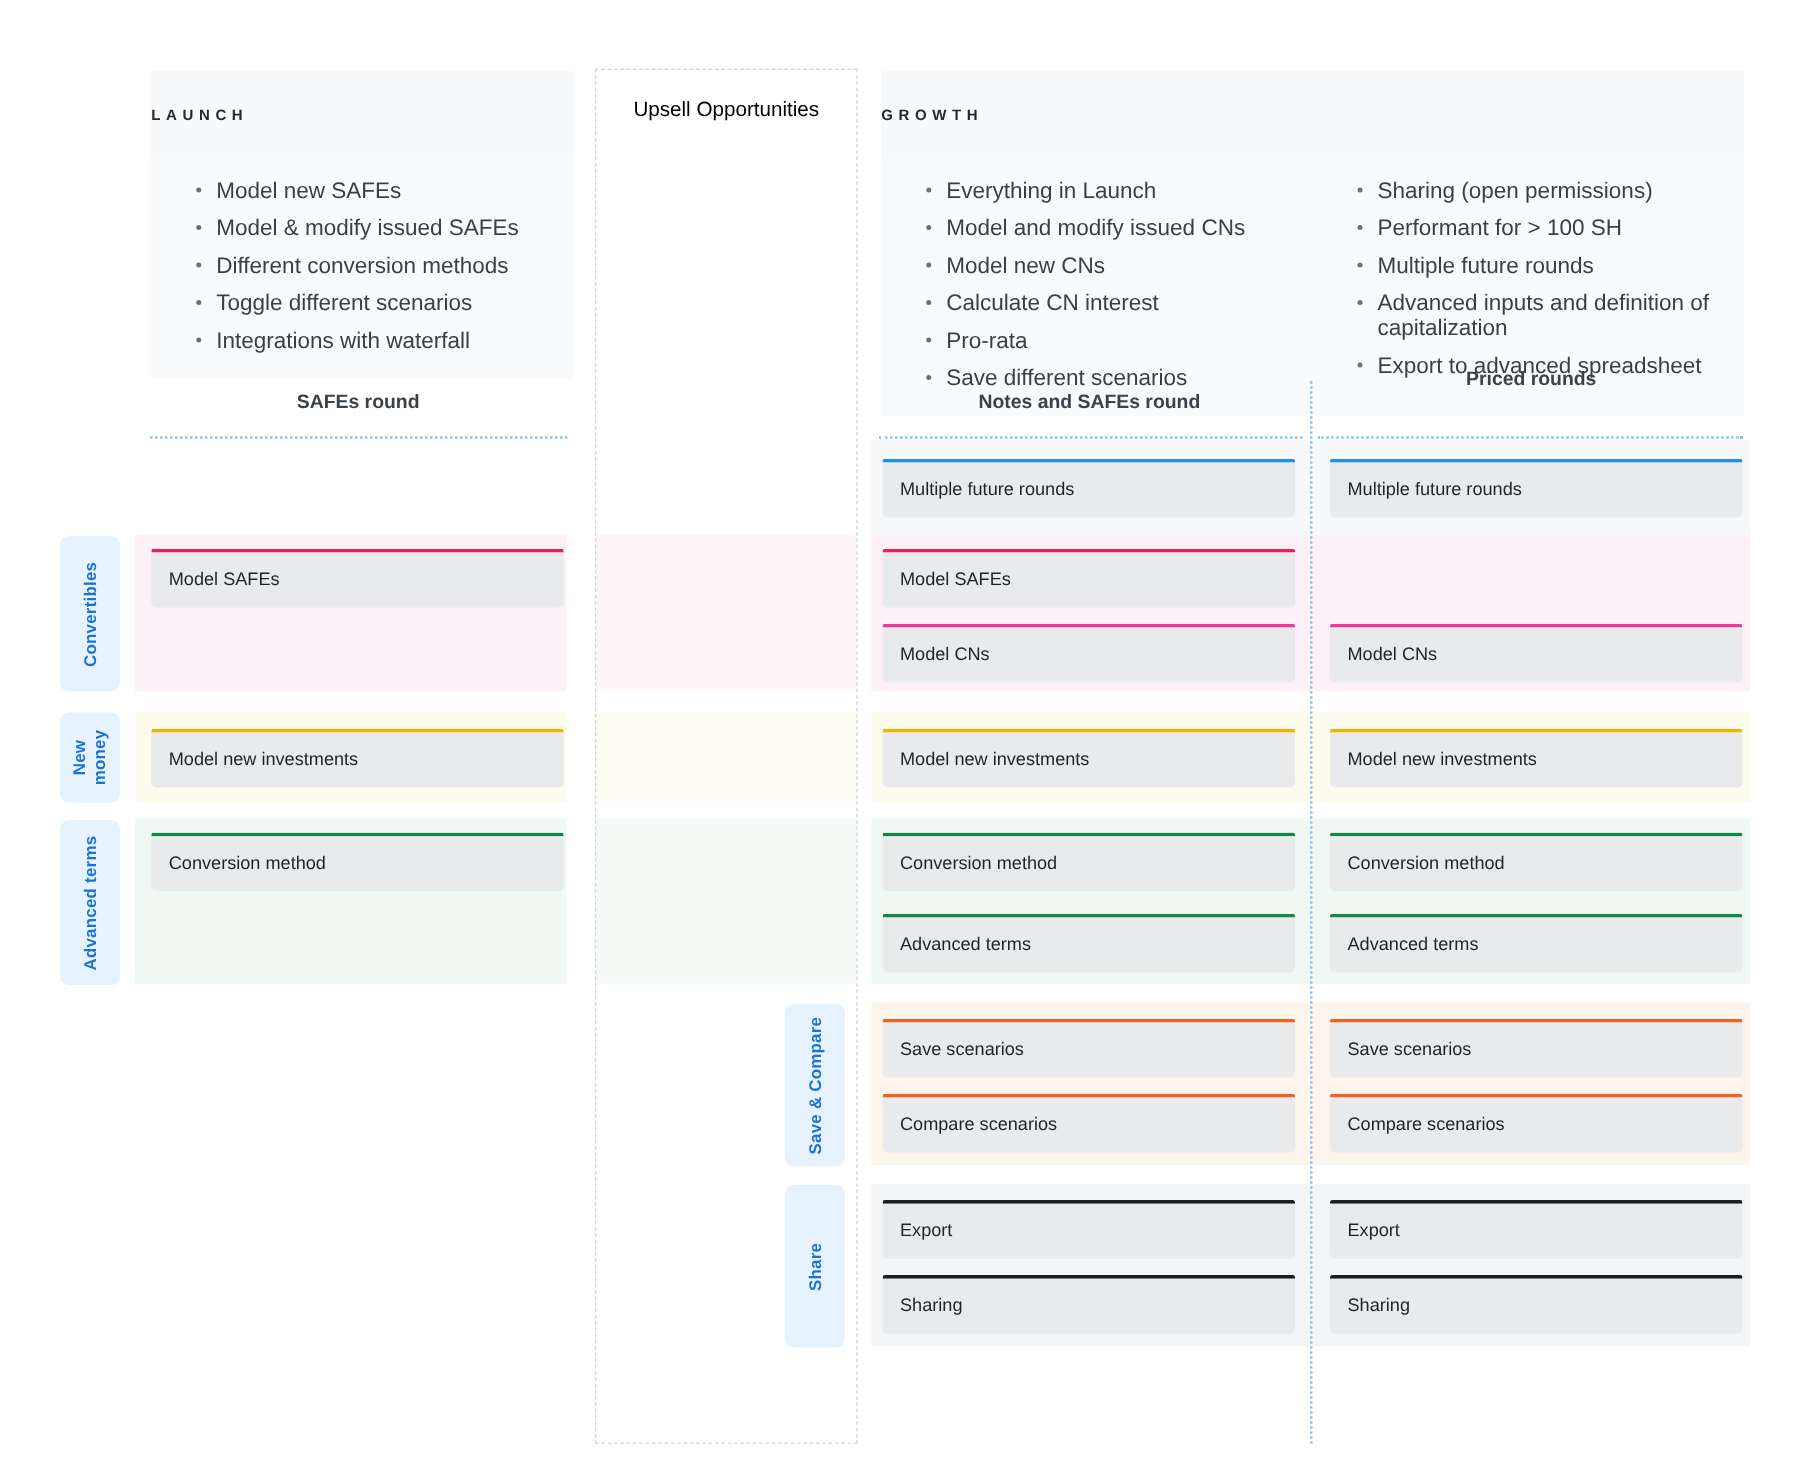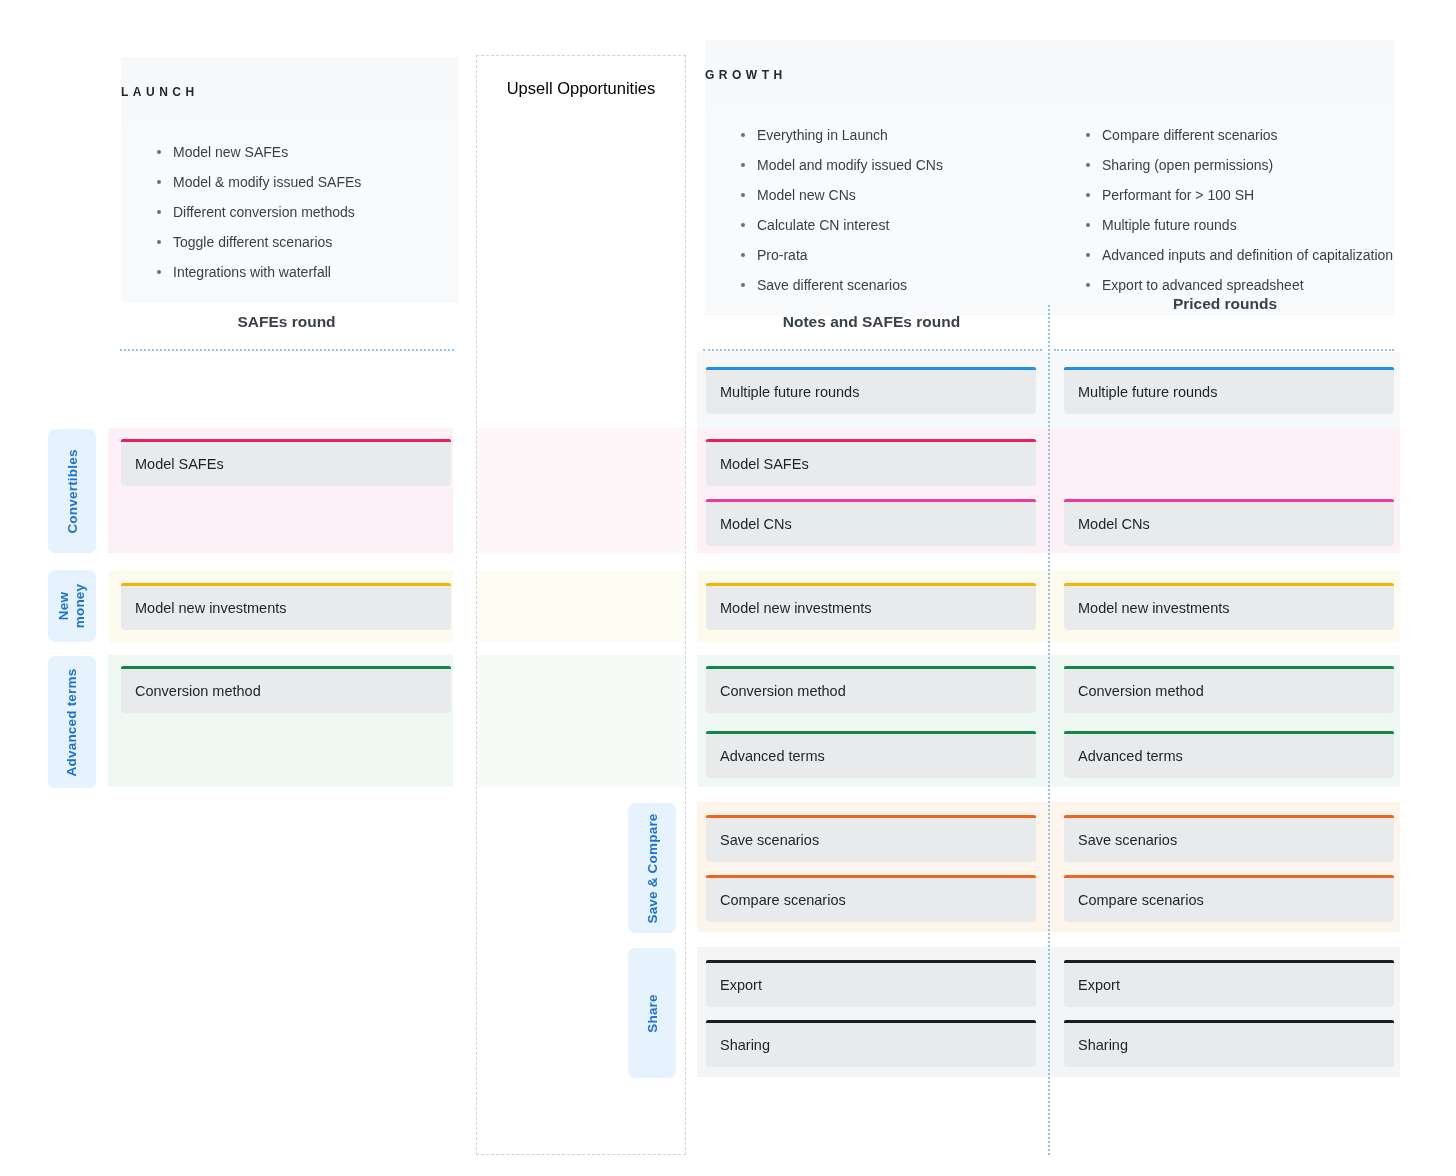--- a/index.html
+++ b/index.html
@@ -31,21 +31,21 @@
   }
   .plan-body {
     background: #f9fafb;
     padding: 12px 0 16px 0;
     display: flex;
   }
   .plan-col { flex: 1; padding-left: 36px; }
   .plan-col ul { list-style: none; }
   .plan-col li {
     position: relative;
-    font-size: 14px;
+    font-size: 18px;
     line-height: 20px;
     color: #3b3f45;
     padding: 5px 0 5px 16px;
   }
   .plan-col li::before {
     content: "";
     position: absolute;
     left: 0; top: 13px;
     width: 4px; height: 4px;
     border-radius: 50%;
@@ -149,36 +149,35 @@
           <li>Model new SAFEs</li>
           <li>Model &amp; modify issued SAFEs</li>
           <li>Different conversion methods</li>
           <li>Toggle different scenarios</li>
           <li>Integrations with waterfall</li>
         </ul>
       </div>
     </div>
   </div>
 
-  <div class="plan-panel" style="left:705px; top:40px; width:690px;">
+  <div class="plan-panel" style="left:705px; top:57px; width:690px;">
     <div class="plan-title">GROWTH</div>
     <div class="plan-body">
       <div class="plan-col">
         <ul>
           <li>Everything in Launch</li>
           <li>Model and modify issued CNs</li>
           <li>Model new CNs</li>
           <li>Calculate CN interest</li>
           <li>Pro-rata</li>
           <li>Save different scenarios</li>
         </ul>
       </div>
       <div class="plan-col">
         <ul>
-          <li>Compare different scenarios</li>
           <li>Sharing (open permissions)</li>
           <li>Performant for &gt; 100 SH</li>
           <li>Multiple future rounds</li>
           <li>Advanced inputs and definition of capitalization</li>
           <li>Export to advanced spreadsheet</li>
         </ul>
       </div>
     </div>
   </div>
 

